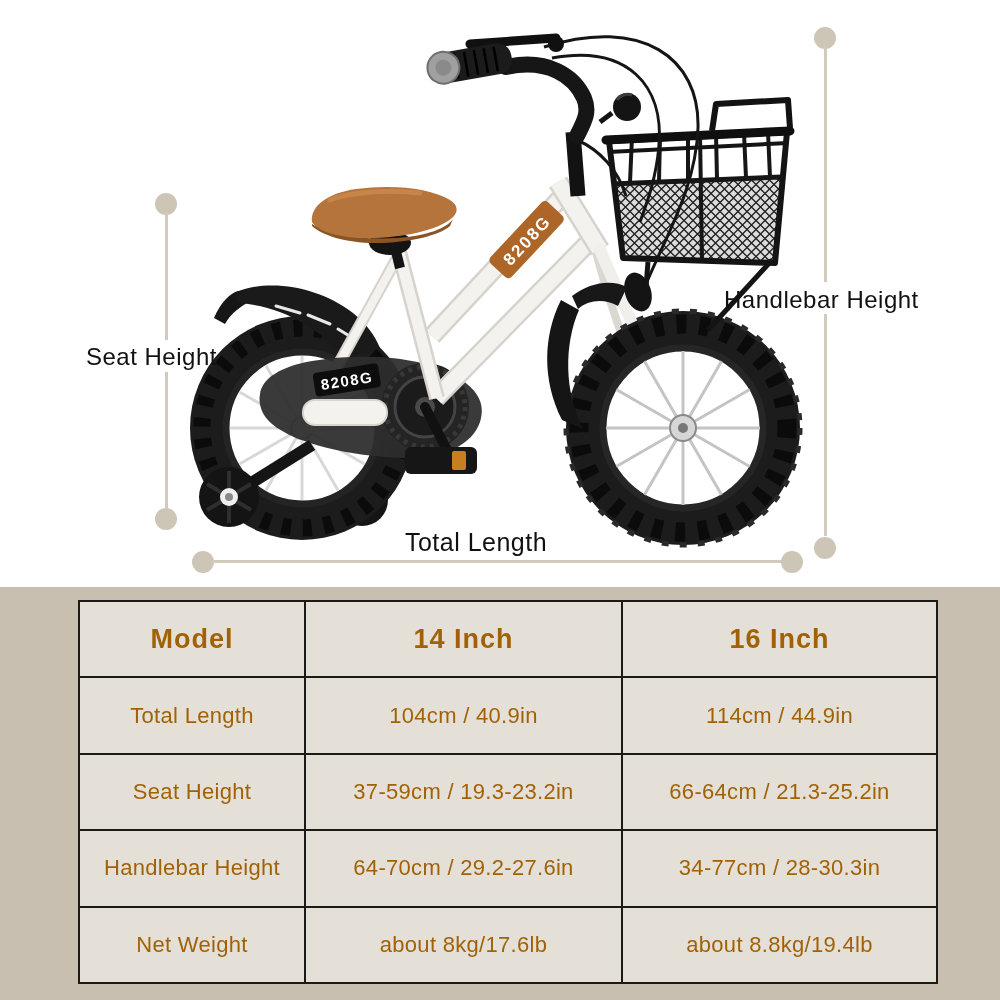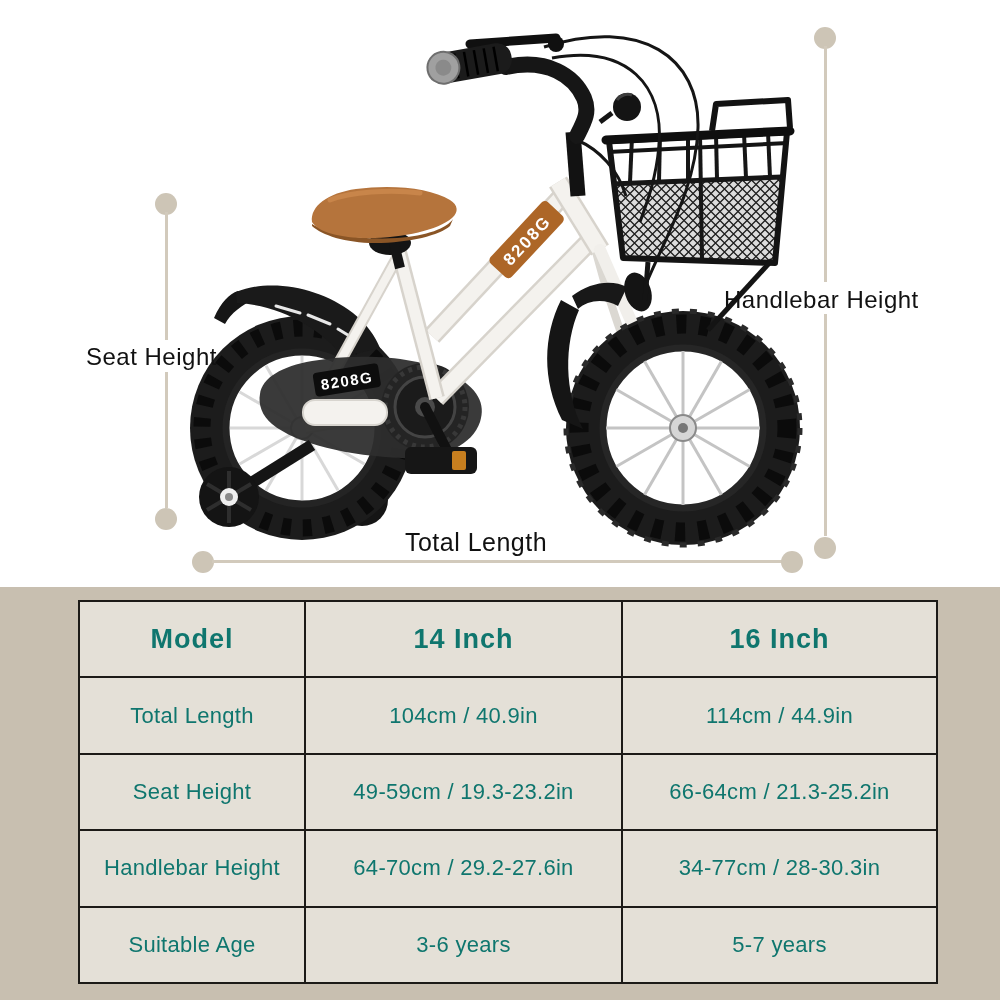--- a/index.html
+++ b/index.html
@@ -13,21 +13,21 @@
   .dim-line{position:absolute;background:#d2cabc;}
   .dim-dot{position:absolute;width:22px;height:22px;border-radius:50%;background:#cdc5b6;}
   .dim-label{position:absolute;color:#111;font-size:24px;letter-spacing:0.5px;text-align:center;white-space:nowrap;}
 
   
   #bike{position:absolute;left:0;top:0;}
 
   
   .spec-table{position:absolute;left:78px;top:600px;width:852px;height:384px;border-collapse:collapse;table-layout:fixed;}
   .spec-table td,.spec-table th{border:2px solid #1c1a17;background:#e4e0d7;text-align:center;vertical-align:middle;
-      font-size:22px;color:#0f766e;padding:0;height:48px;letter-spacing:0.3px;}
+      font-size:22px;color:#a16207;padding:0;height:48px;letter-spacing:0.3px;}
   .spec-table th{font-size:27px;font-weight:bold;letter-spacing:1px;}
   .spec-table .c1{width:224px;}
   .spec-table .c2{width:315px;text-align:center;}
   .spec-table .c3{width:313px;margin-left:23px;}
 </style>
 </head>
 <body>
 
 <div id="stage">
 
@@ -236,29 +236,29 @@
       <th class="c2">14 Inch</th>
       <th class="c3">16 Inch</th>
     </tr>
     <tr>
       <td>Total Length</td>
       <td>104cm / 40.9in</td>
       <td>114cm / 44.9in</td>
     </tr>
     <tr>
       <td>Seat Height</td>
-      <td>49-59cm / 19.3-23.2in</td>
+      <td>37-59cm / 19.3-23.2in</td>
       <td>66-64cm / 21.3-25.2in</td>
     </tr>
     <tr>
       <td>Handlebar Height</td>
       <td>64-70cm / 29.2-27.6in</td>
       <td>34-77cm / 28-30.3in</td>
     </tr>
     <tr>
-      <td>Suitable Age</td>
-      <td>3-6 years</td>
-      <td>5-7 years</td>
+      <td>Net Weight</td>
+      <td>about 8kg/17.6lb</td>
+      <td>about 8.8kg/19.4lb</td>
     </tr>
   </tbody>
     </table>
 
 </div>
 
 </body></html>

